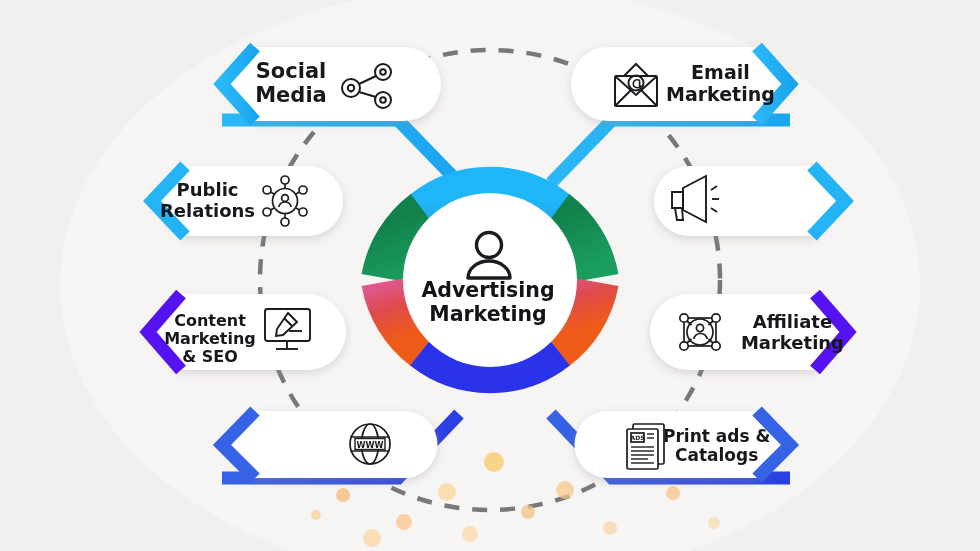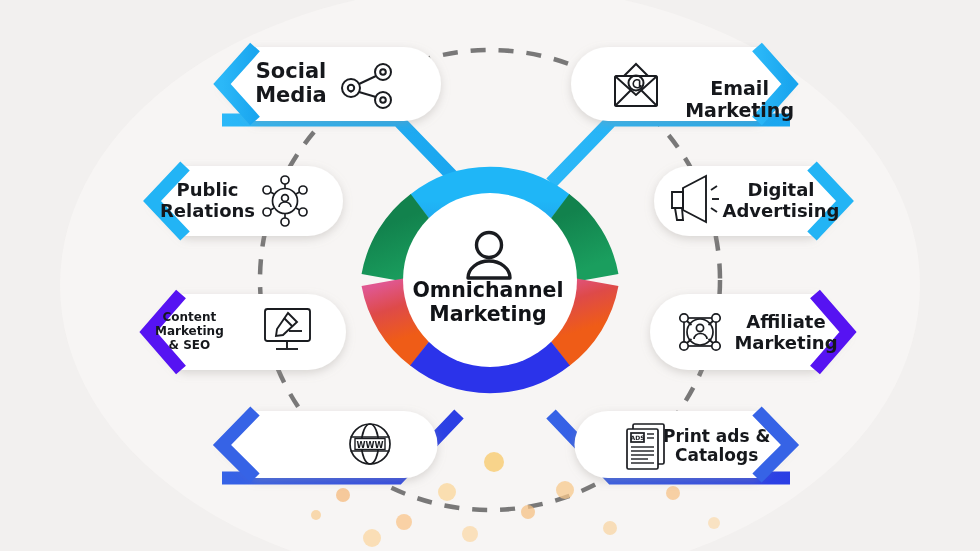--- a/index.html
+++ b/index.html
@@ -292,48 +292,44 @@
       <line x1="631" y1="463" x2="654" y2="463" stroke-width="1.4"></line>
     </g>
   </g>
 </svg>
 
 <div class="card-text t-center" style="left:243px;top:56px;width:96px;height:56px;font-size:21px;justify-content:center;">
   <span class="txt">Social
 Media</span>
 </div>
 
-<div class="card-text t-center" style="left:666px;top:72px;width:128px;height:56px;justify-content:flex-end;font-size:19px;">
+<div class="card-text t-center" style="left:666px;top:56px;width:128px;height:56px;justify-content:flex-start;font-size:19px;">
   <span class="txt">Email
 Marketing</span>
 </div>
 
 <div class="card-text t-center" style="left:160px;top:174px;width:104px;height:54px;font-size:18px;">
   <span class="txt">Public
 Relations</span>
 </div>
 
-<div class="card-text t-center" style="left:718px;top:174px;width:126px;height:54px;justify-content:center;font-size:18px;">
-  <span class="txt">Digital
-Advertising</span>
-</div>
-
-<div class="card-text t-center" style="left:155px;top:299px;width:110px;height:66px;font-size:12px;">
+
+<div class="card-text t-center" style="left:155px;top:306px;width:110px;height:66px;justify-content:center;font-size:16px;">
   <span class="txt">Content
 Marketing
 &amp; SEO</span>
 </div>
 
-<div class="card-text t-center" style="left:728px;top:306px;width:116px;height:54px;justify-content:center;font-size:18px;">
+<div class="card-text t-center" style="left:728px;top:306px;width:116px;height:54px;justify-content:flex-end;font-size:18px;">
   <span class="txt">Affiliate
 Marketing</span>
 </div>
 
 
 <div class="card-text t-center" style="left:663px;top:422px;width:124px;height:48px;font-size:17px;">
   <span class="txt">Print ads &amp;
 Catalogs</span>
 </div>
 
-<div class="center-label">Omnichannel
+<div class="center-label">Advertising
 Marketing</div>
 
 </div>
 
 </body></html>

